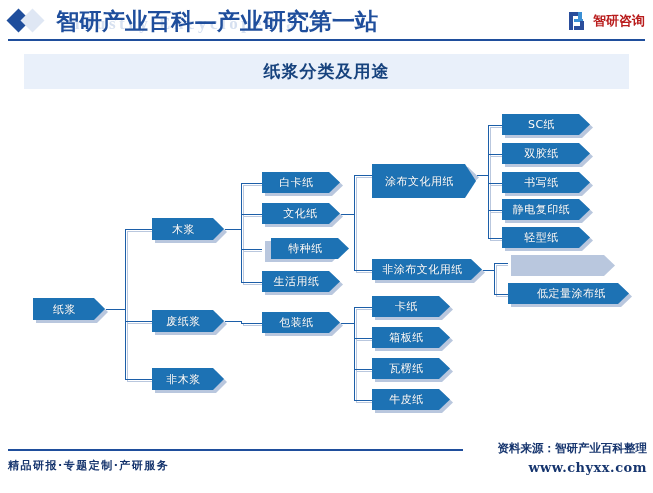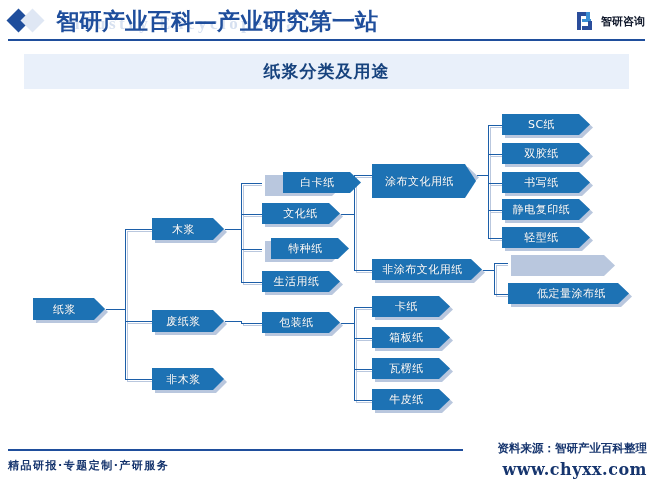--- a/index.html
+++ b/index.html
@@ -52,21 +52,21 @@
   }
   #brand-logo i{position:absolute;background:#2a4d9b;display:block;}
   #brand-logo i.a{left:0;top:0;width:4px;height:18px;}
   #brand-logo i.b{left:0;top:0;width:13px;height:4px;}
   #brand-logo i.c{left:9px;top:0;width:4px;height:10px;background:#3b8fd4;}
   #brand-logo i.d{left:5px;top:7px;width:9px;height:3px;background:#3b8fd4;}
   #brand-logo i.e{left:11px;top:9px;width:4px;height:9px;}
   #brand-logo i.f{left:5px;top:14px;width:10px;height:4px;}
   #brand-name{
     font-family:"DejaVu Sans","Liberation Sans",sans-serif;
-    font-size:11px;font-weight:700;color:#0f172a;white-space:nowrap;
+    font-size:13px;font-weight:700;color:#b91c1c;white-space:nowrap;
   }
 
   
   #title-band{
     position:absolute;left:24px;top:54px;width:605px;height:35px;
     background:#e9f0fa;
   }
   #chart-title{
     position:absolute;left:0;top:0;width:605px;height:35px;
     display:flex;align-items:center;justify-content:center;
@@ -125,21 +125,21 @@
     white-space:nowrap;
   }
   #footer-source{
     position:absolute;right:6px;top:441px;
     font-family:"DejaVu Sans","Liberation Sans",sans-serif;
     font-size:11.5px;font-weight:700;color:#16356e;white-space:nowrap;
   }
   #footer-url{
     position:absolute;right:6px;top:460px;
     font-family:"DejaVu Serif","Liberation Serif",serif;
-    font-size:16px;font-weight:700;color:#16356e;letter-spacing:0.5px;
+    font-size:13px;font-weight:700;color:#16356e;letter-spacing:0.5px;
     white-space:nowrap;
   }
 </style>
 </head>
 <body>
 
 <div id="header">
   <div id="header-diamonds">
     <span class="diamond d1"></span>
     <span class="diamond d2"></span>
@@ -233,21 +233,21 @@
   <div id="nodes">
       <div class="node-shadow" style="left: 36px; top: 301px; width: 72px; height: 22px;"></div>
       <div class="node" style="left: 33px; top: 298px; width: 72px; height: 22px;">纸浆</div>
       <div class="node-shadow" style="left: 155px; top: 221px; width: 72px; height: 22px;"></div>
       <div class="node" style="left: 152px; top: 218px; width: 72px; height: 22px;">木浆</div>
       <div class="node-shadow" style="left: 155px; top: 313px; width: 72px; height: 22px;"></div>
       <div class="node" style="left: 152px; top: 310px; width: 72px; height: 22px;">废纸浆</div>
       <div class="node-shadow" style="left: 155px; top: 371px; width: 72px; height: 22px;"></div>
       <div class="node" style="left: 152px; top: 368px; width: 72px; height: 22px;">非木浆</div>
       <div class="node-shadow" style="left: 265px; top: 175px; width: 78px; height: 21px;"></div>
-      <div class="node" style="left: 262px; top: 172px; width: 78px; height: 21px; margin-left: 21px;">白卡纸</div>
+      <div class="node" style="left: 262px; top: 172px; width: 78px; height: 21px;">白卡纸</div>
       <div class="node-shadow" style="left: 265px; top: 206px; width: 78px; height: 21px;"></div>
       <div class="node" style="left: 262px; top: 203px; width: 78px; height: 21px; padding-left: 8px;">文化纸</div>
       <div class="node-shadow" style="left: 265px; top: 241px; width: 78px; height: 21px;"></div>
       <div class="node" style="left: 271px; top: 238px; width: 78px; height: 21px;">特种纸</div>
       <div class="node-shadow" style="left: 265px; top: 274px; width: 78px; height: 21px;"></div>
       <div class="node" style="left: 262px; top: 271px; width: 78px; height: 21px;">生活用纸</div>
       <div class="node-shadow" style="left: 265px; top: 315px; width: 78px; height: 21px;"></div>
       <div class="node" style="left: 262px; top: 312px; width: 78px; height: 21px;">包装纸</div>
       <div class="node-shadow" style="left: 375px; top: 167px; width: 104px; height: 21px;"></div>
       <div class="node" style="left: 372px; top: 164px; width: 104px; height: 34px;">涂布文化用纸</div>

